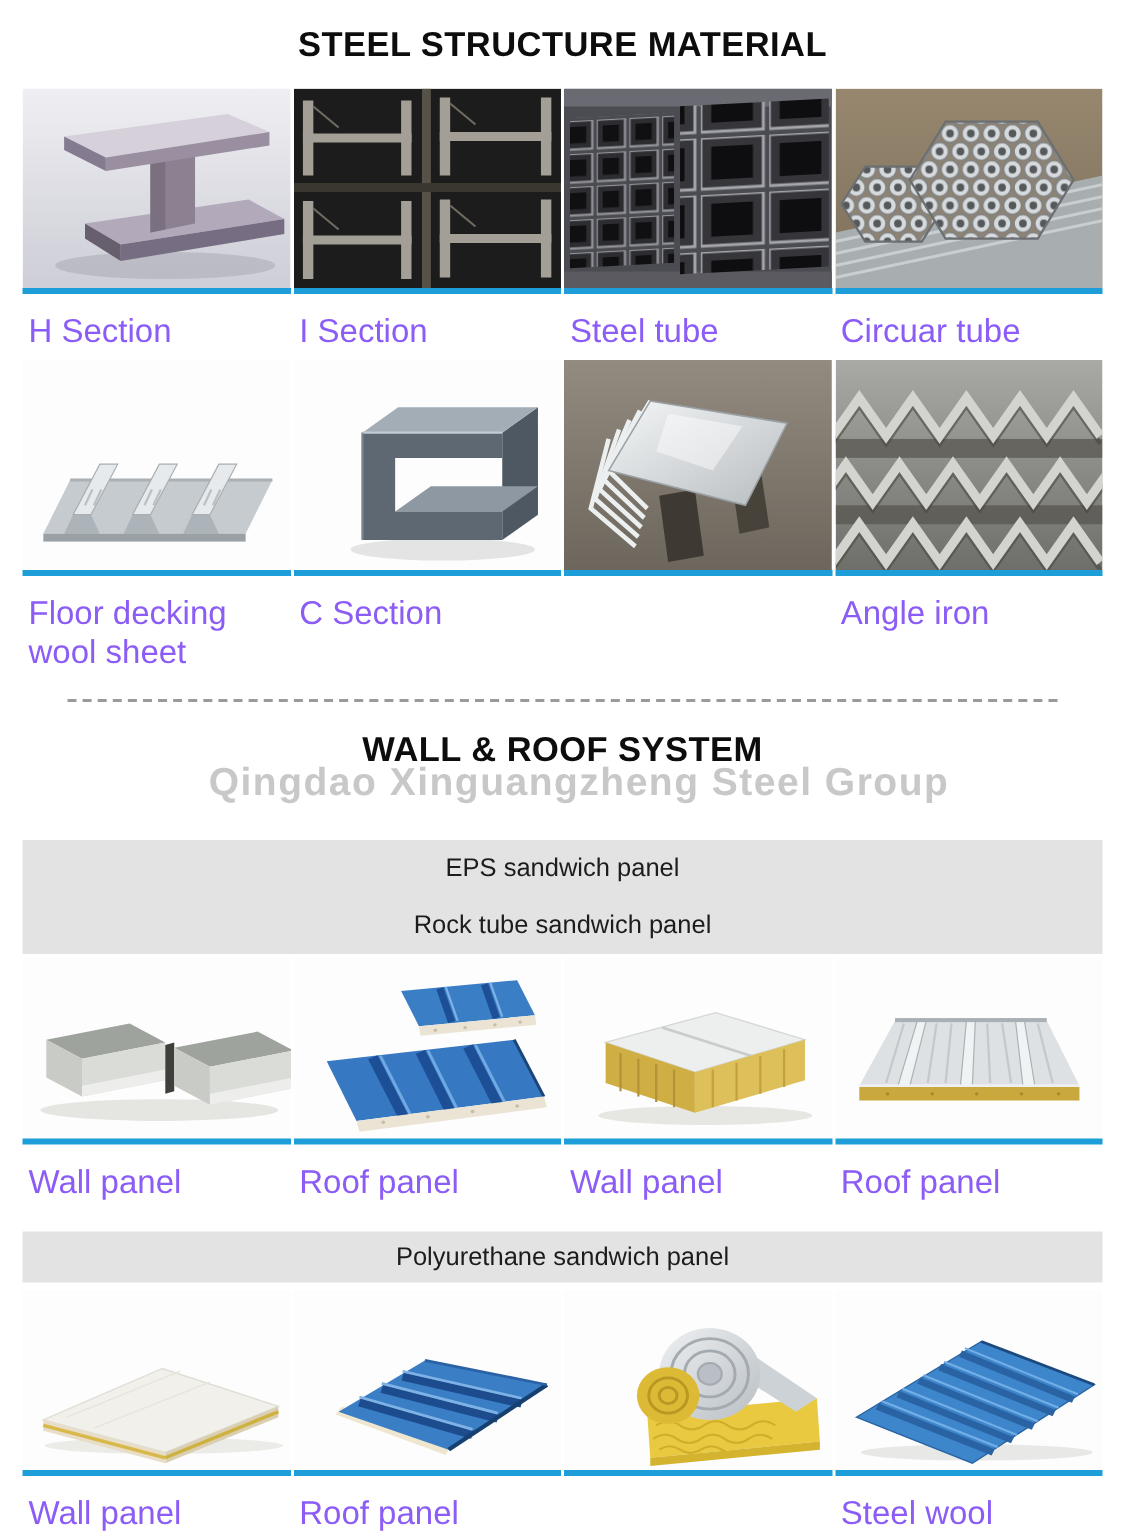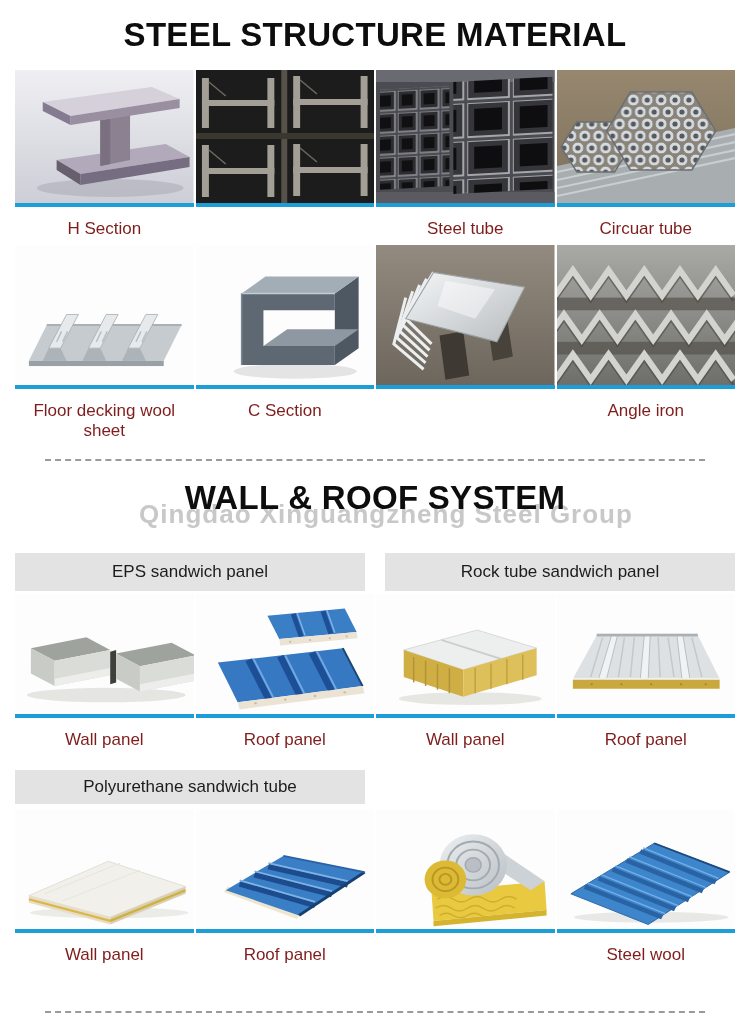--- a/index.html
+++ b/index.html
@@ -1,38 +1,38 @@
 <!DOCTYPE html>
 <html><head>
 <meta charset="utf-8">
 <style>
   html,body{margin:0;padding:0;background:#ffffff;}
   body{width:750px;font-family:"Liberation Sans",sans-serif;color:#1c1c1c;}
   .page{width:750px;height:1025px;background:#fff;overflow:hidden;position:relative;}
   .content{padding:0 15px;}
-  .sec-title{margin:0;padding:16px 0 0;text-align:center;font-size:33px;font-weight:bold;
+  .sec-title{margin:0;padding:16px 0 0;text-align:center;font-size:23px;font-weight:bold;
              letter-spacing:.3px;color:#0d0d0d;}
   .sec-title.first{margin-bottom:16px;}
   .grid4{display:grid;grid-template-columns:repeat(4,1fr);column-gap:2px;}
   .cell{display:flex;flex-direction:column;}
   .photo{width:100%;overflow:hidden;background:#fdfdfd;}
   .photo svg{display:block;width:100%;height:100%;}
   .ph133{height:133px;}
   .ph140{height:140px;}
   .ph120{height:120px;}
   .underline{height:4px;background:#1d9ed9;}
-  .cap{text-align:center;font-size:17px;line-height:1.18;padding:12px 4px 6px;color:#7f1d1d;}
+  .cap{text-align:left;font-size:22px;line-height:1.18;padding:12px 4px 6px;color:#8b5cf6;}
   .dashed{border-top:2px dashed #9a9a9a;margin:12px 30px 0;height:0;}
   .dashed.bottom{margin-top:40px;}
   .t2wrap{position:relative;height:80px;margin-top:12px;}
   .t2wrap .sec-title{padding-top:6px;position:relative;z-index:1;}
   .watermark{position:absolute;top:26px;left:11px;width:100%;text-align:center;
              font-size:26px;font-weight:bold;color:#c8c8c8;letter-spacing:1px;z-index:0;
              white-space:nowrap;}
-  .headers{display:grid;grid-template-columns:1fr 1fr;column-gap:20px;margin-bottom:3px;}
+  .headers{display:grid;grid-template-columns:1fr;column-gap:20px;margin-bottom:3px;}
   .headers.second{margin-top:14px;margin-bottom:5px;}
   .ghead{background:#e3e3e3;text-align:center;font-size:17px;padding:9px 0;color:#1c1c1c;}
   .ghead.slim{padding:7px 0;}
   .spacer{background:transparent;}
 </style>
 </head>
 <body>
 
 <div class="page">
 
@@ -88,20 +88,21 @@
             </g>
             <g stroke="#6e6a60" stroke-width="1.5">
               <line x1="13" y1="12" x2="30" y2="26"></line>
                 <line x1="105" y1="10" x2="122" y2="24"></line>
               <line x1="13" y1="80" x2="30" y2="94"></line>
                 <line x1="105" y1="78" x2="122" y2="92"></line>
             </g>
           </svg>
         </div>
         <div class="underline"></div>
+        <div class="cap">I Section</div>
       </div>
 
       <div class="cell">
         <div class="photo ph133">
           <svg viewBox="0 0 180 133" preserveAspectRatio="none">
             <defs>
               <pattern id="sqS" width="22" height="22" patternUnits="userSpaceOnUse">
                 <rect width="19" height="19" fill="#2d2d31" stroke="#93959b" stroke-width="1.5"></rect>
                 <rect x="4" y="4" width="11" height="11" fill="#101012"></rect>
               </pattern>
@@ -395,21 +396,21 @@
                 <circle cx="150" cy="100" r="1.2"></circle>
               </g>
           </svg>
         </div>
         <div class="underline"></div>
         <div class="cap">Roof panel</div>
       </div>
     </div>
 
     <div class="headers second">
-      <div class="ghead slim">Polyurethane sandwich tube</div>
+      <div class="ghead slim">Polyurethane sandwich panel</div>
       <div class="spacer"></div>
     </div>
 
     <div class="grid4">
 
       <div class="cell">
         <div class="photo ph120">
           <svg viewBox="0 0 180 133" preserveAspectRatio="none">
             <rect width="180" height="133" fill="#fdfdfd"></rect>
             <ellipse cx="95" cy="115" rx="80" ry="6" fill="#ebebe8"></ellipse>

